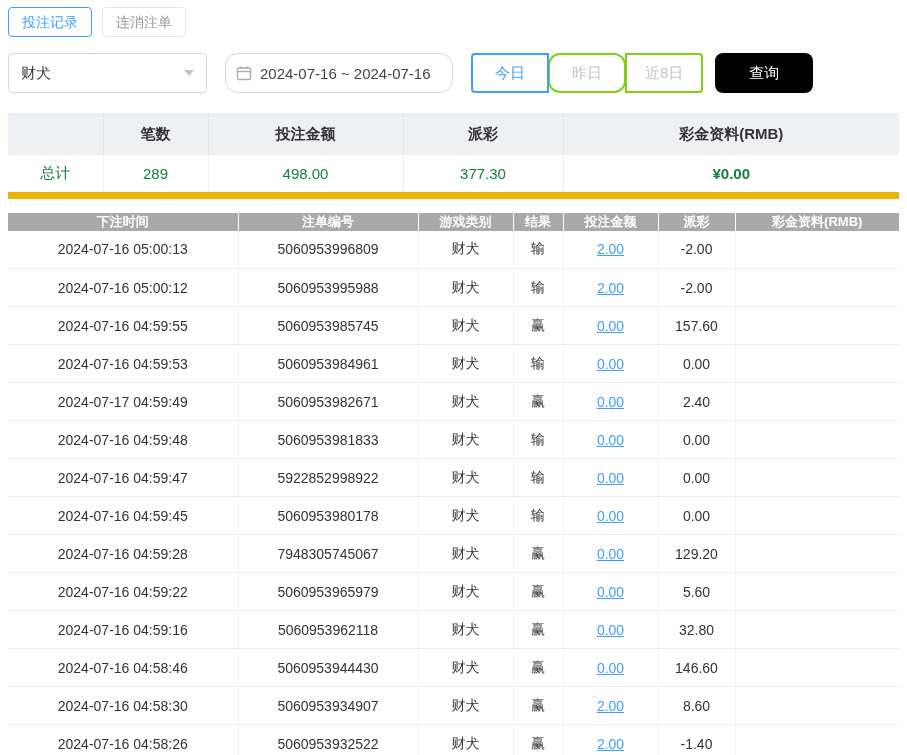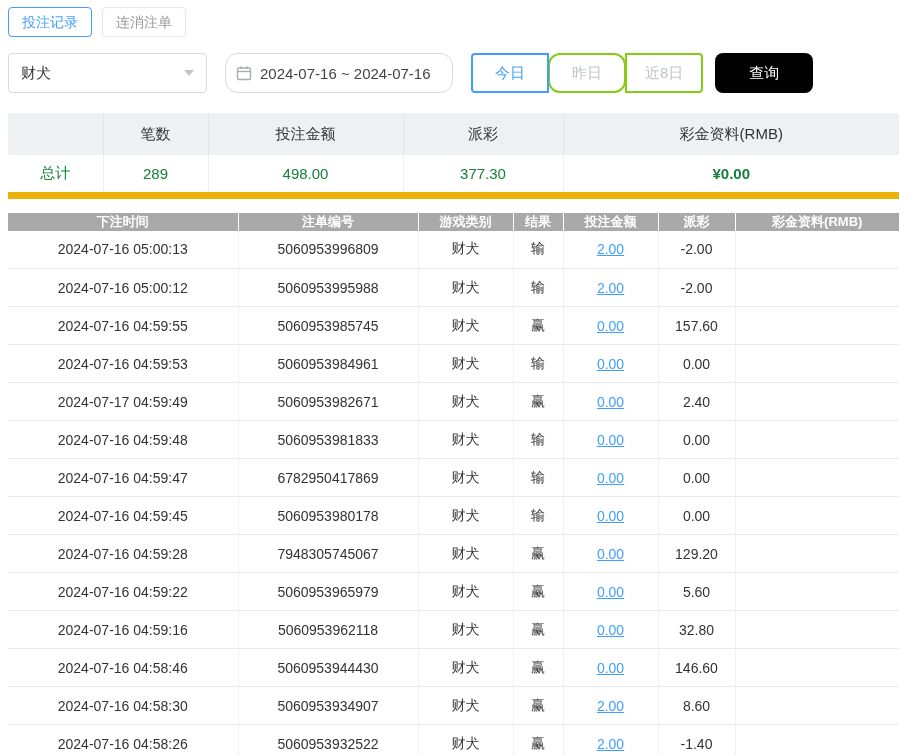--- a/index.html
+++ b/index.html
@@ -30,21 +30,21 @@
   .qbtn + .qbtn { margin-left: -1px; border-radius: 12px; }
   .qbtn:first-child { border-radius: 4px 0 0 4px; }
   .qbtn:last-child { border-radius: 0 4px 4px 0; }
   .qbtn.active { border-color: #409eff; color: #409eff; position: relative; z-index: 1; }
   .query-btn { margin-left: 12px; height: 40px; width: 98px; background: #000000;
                color: #fff; border: none; border-radius: 8px; font-size: 15px; cursor: pointer; }
 
   
   table { border-collapse: collapse; table-layout: fixed; width: 100%; }
   .summary { margin-top: 20px; font-size: 15px; }
-  .summary th { background: #eef0f3; height: 42px; font-weight: normal; color: #333;
+  .summary th { background: #eef0f3; height: 42px; font-weight: bold; color: #333;
                 text-align: center; border-right: 1px solid #e2e5ea; }
   .summary th:last-child { border-right: none; }
   .summary td { height: 40px; text-align: center; color: #15803d;
                 border-bottom: 7px solid #eab308; border-right: 1px solid #efefef; }
   .summary td:last-child { border-right: none; font-weight: bold; }
 
   
   .bet-table { margin-top: 14px; }
   .bet-table th { background: #a9a9a9; color: #fff; font-size: 13px; font-weight: bold;
                   height: 18px; text-align: center; border-right: 1px solid #fff; }
@@ -204,21 +204,21 @@
       <td>财犬</td>
       <td>输</td>
       <td>
         <a class="bet-link">0.00</a>
       </td>
       <td>0.00</td>
       <td></td>
     </tr>
         <tr>
       <td>2024-07-16 04:59:47</td>
-      <td class="order-cell">6782950417869</td>
+      <td class="order-cell">5922852998922</td>
       <td>财犬</td>
       <td>输</td>
       <td>
         <a class="bet-link">0.00</a>
       </td>
       <td>0.00</td>
       <td></td>
     </tr>
         <tr>
       <td>2024-07-16 04:59:45</td>

